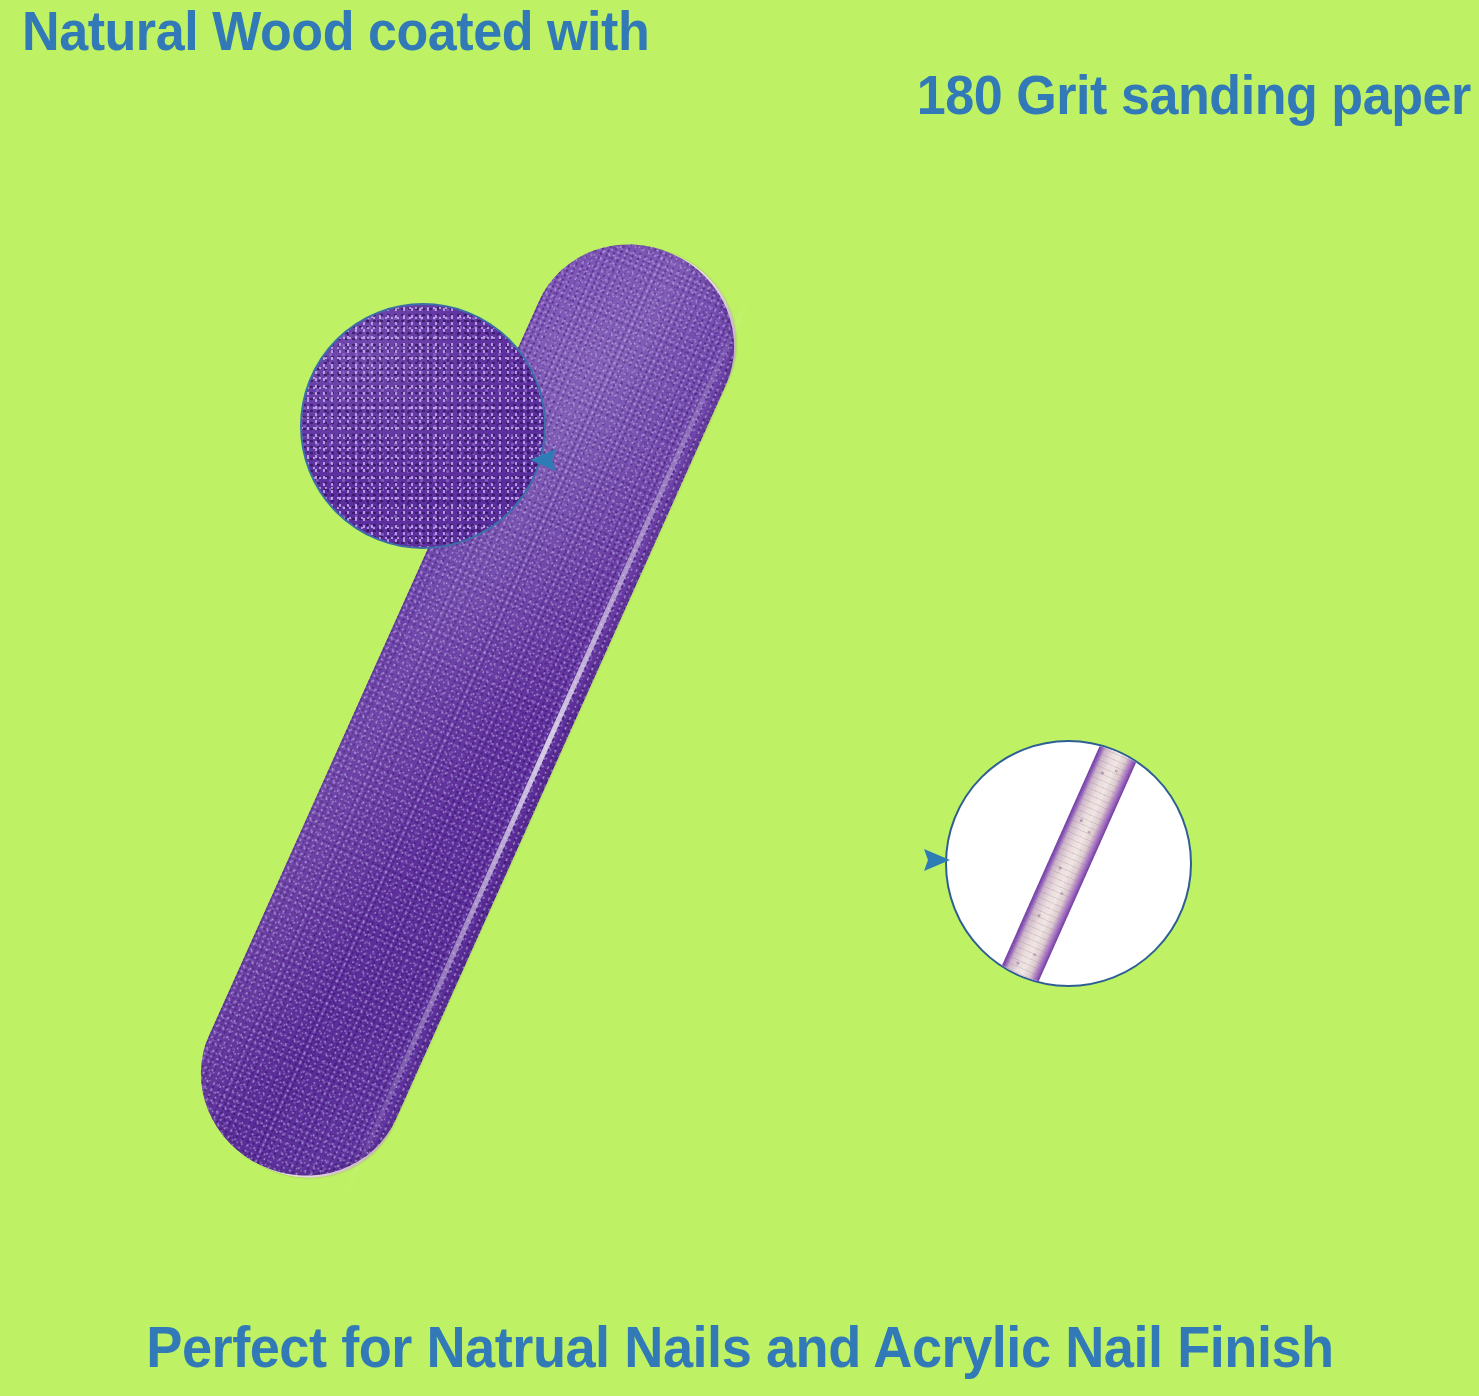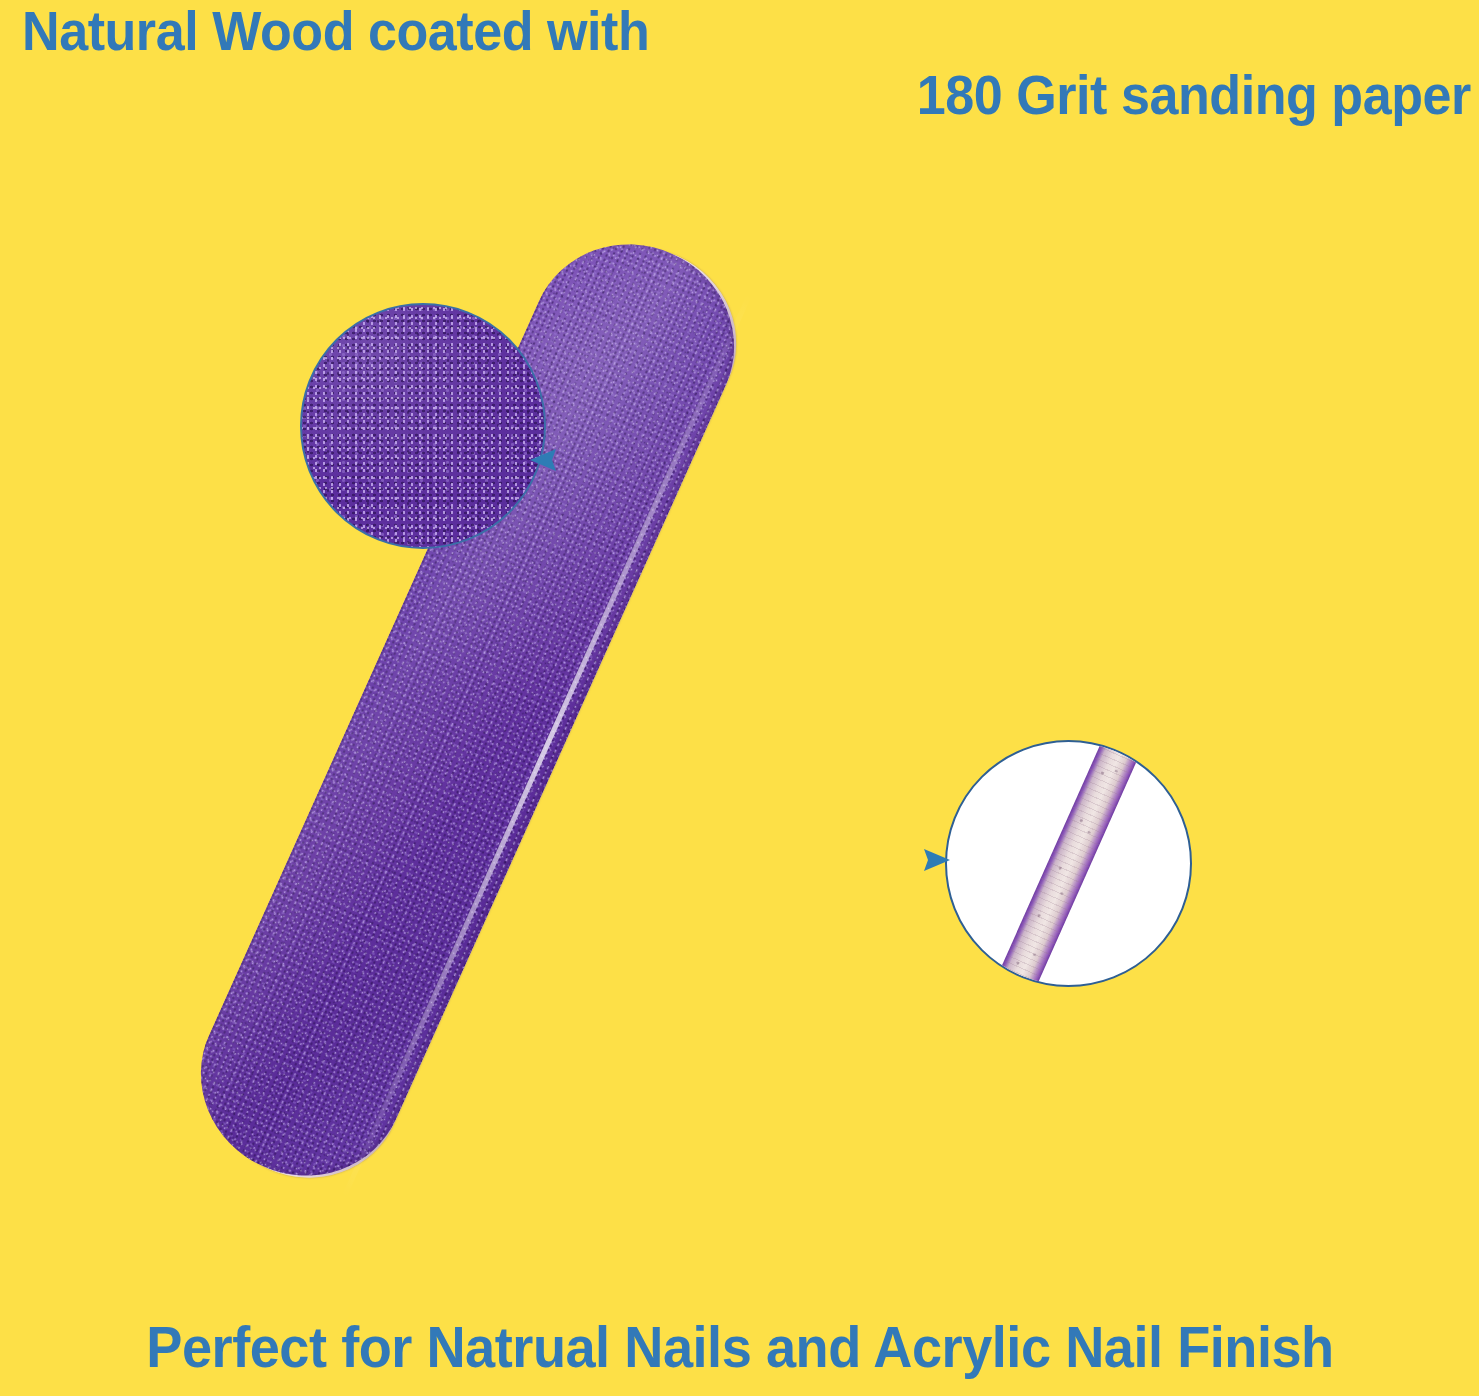--- a/index.html
+++ b/index.html
@@ -8,21 +8,21 @@
     background: #ffffff;
   }
   body {
     font-family: "Liberation Sans", sans-serif;
   }
 
   #page {
     position: relative;
     width: 1479px;
     height: 1396px;
-    background: #fde047;
+    background: #bef264;
     overflow: hidden;
   }
 
   
   .headline {
     position: absolute;
     color: #3279B8;
     font-family: "Liberation Sans", sans-serif;
     font-weight: bold;
     white-space: nowrap;

